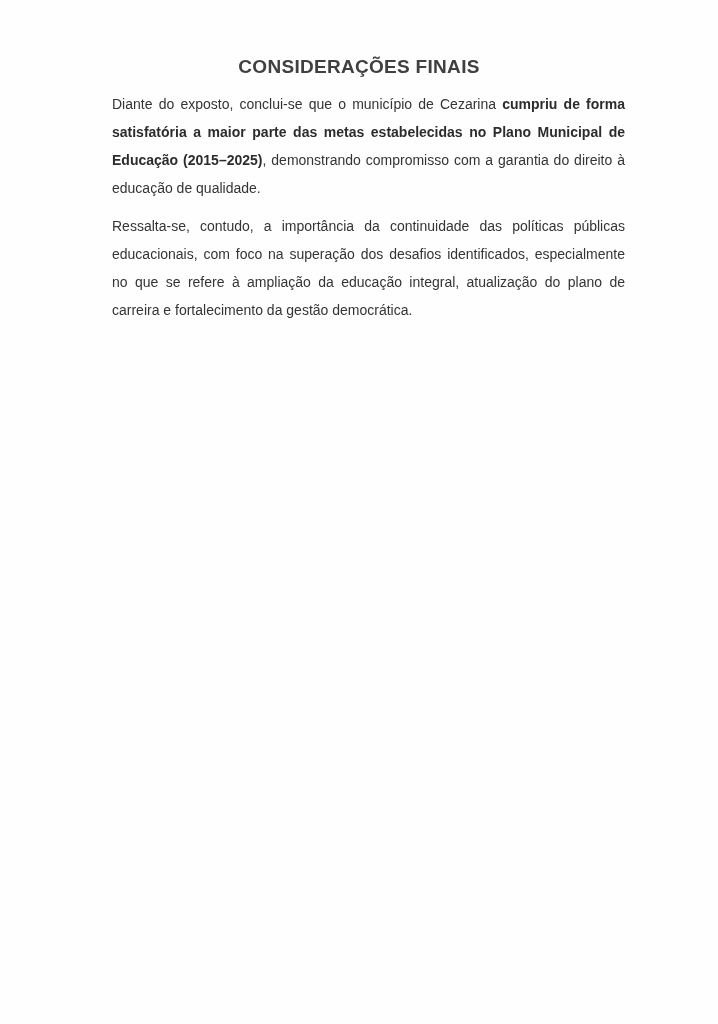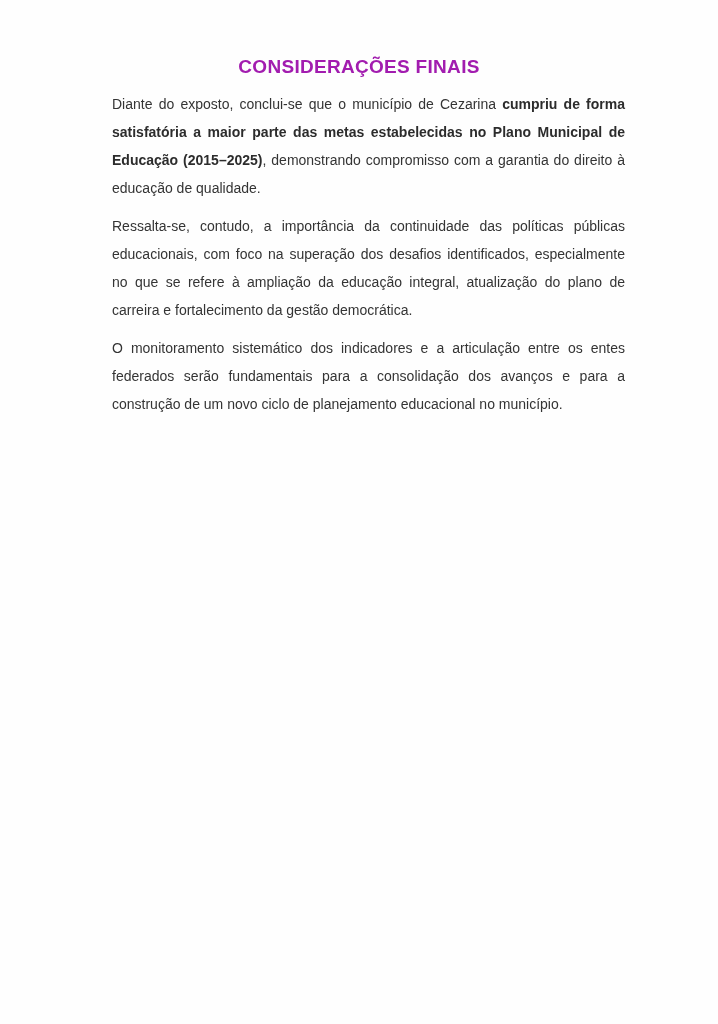--- a/index.html
+++ b/index.html
@@ -37,19 +37,18 @@
   }
   .doc-body strong {
     font-weight: bold;
     color: #2c2c2c;
   }
 </style>
 </head>
 <body>
 
 <div class="page">
-  <h1 class="doc-title" style="color: #a21caf;">CONSIDERAÇÕES FINAIS</h1>
+  <h1 class="doc-title" style="color: #404040;">CONSIDERAÇÕES FINAIS</h1>
   <div class="doc-body" id="doc-body" style="color: rgb(52, 52, 52);">
       <p><span>Diante do exposto, conclui-se que o município de Cezarina </span><strong>cumpriu de forma satisfatória a maior parte das metas estabelecidas no Plano Municipal de Educação (2015–2025)</strong><span>, demonstrando compromisso com a garantia do direito à educação de qualidade.</span></p>
       <p><span>Ressalta-se, contudo, a importância da continuidade das políticas públicas educacionais, com foco na superação dos desafios identificados, especialmente no que se refere à ampliação da educação integral, atualização do plano de carreira e fortalecimento da gestão democrática.</span></p>
-      <p><span>O monitoramento sistemático dos indicadores e a articulação entre os entes federados serão fundamentais para a consolidação dos avanços e para a construção de um novo ciclo de planejamento educacional no município.</span></p>
     </div>
 </div>
 
 </body></html>

